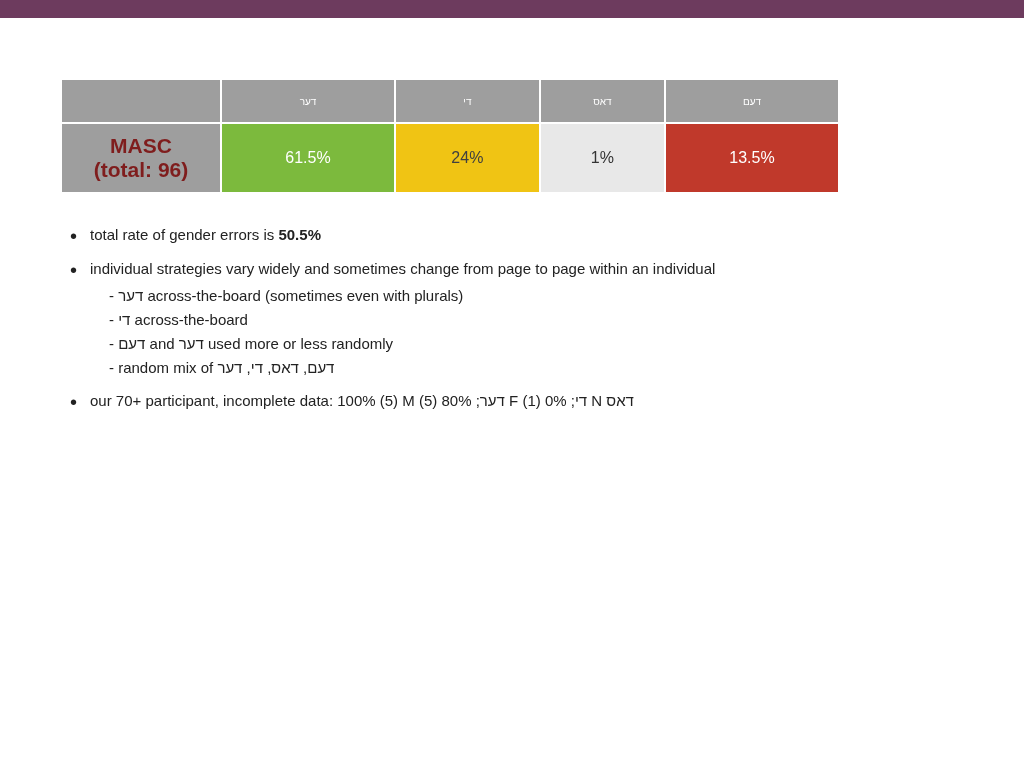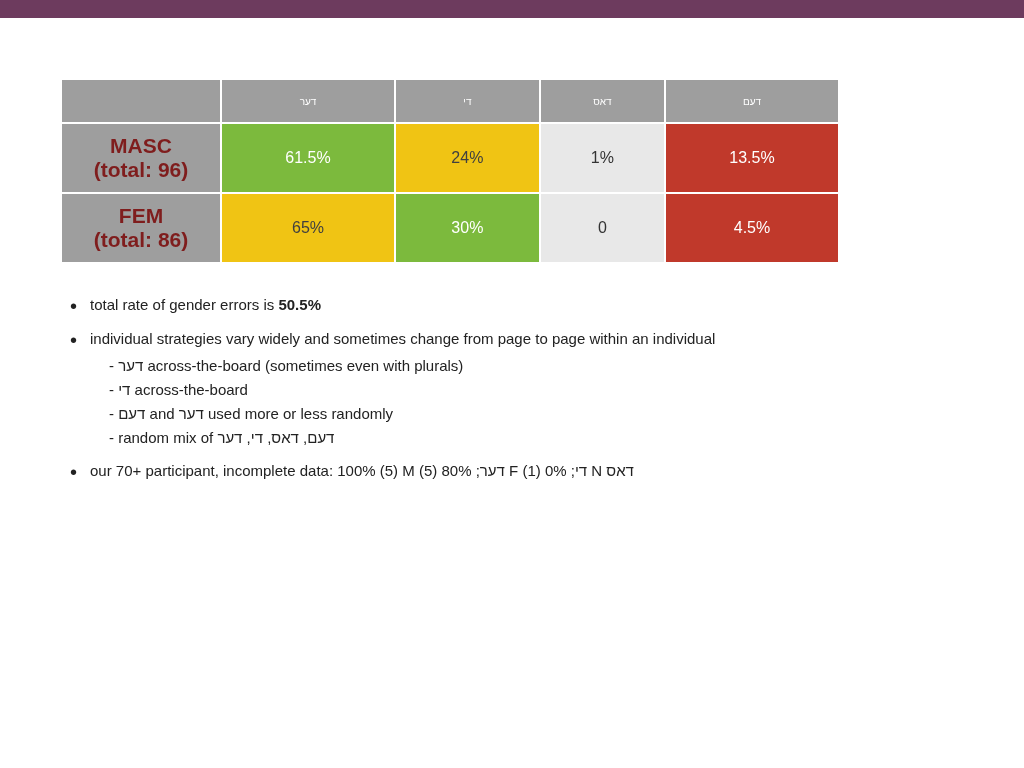--- a/index.html
+++ b/index.html
@@ -124,27 +124,20 @@
         </tr>
       </thead>
       <tbody id="table-body">
       <tr>
             <td class="row-label"><span style="font-weight:bold">MASC</span><br><span style="font-weight:bold">(total: 96)</span></td>
             <td class="green">61.5%</td>
             <td class="yellow">24%</td>
             <td class="light-gray-bg">1%</td>
             <td class="red">13.5%</td>
           </tr>
-          <tr>
-            <td class="row-label"><span style="font-weight:bold">FEM</span><br><span style="font-weight:bold">(total: 86)</span></td>
-            <td class="yellow">65%</td>
-            <td class="green">30%</td>
-            <td class="light-gray-bg">0</td>
-            <td class="red">4.5%</td>
-          </tr>
         </tbody>
     </table>
   </div>
 
   <div class="bullet-section" id="bullet-section">
   <div class="bullet-item">
         <span class="bullet-dot">•</span>
         <span class="bullet-text">total rate of gender errors is <strong>50.5%</strong></span>
       </div>
       <div class="bullet-item">

